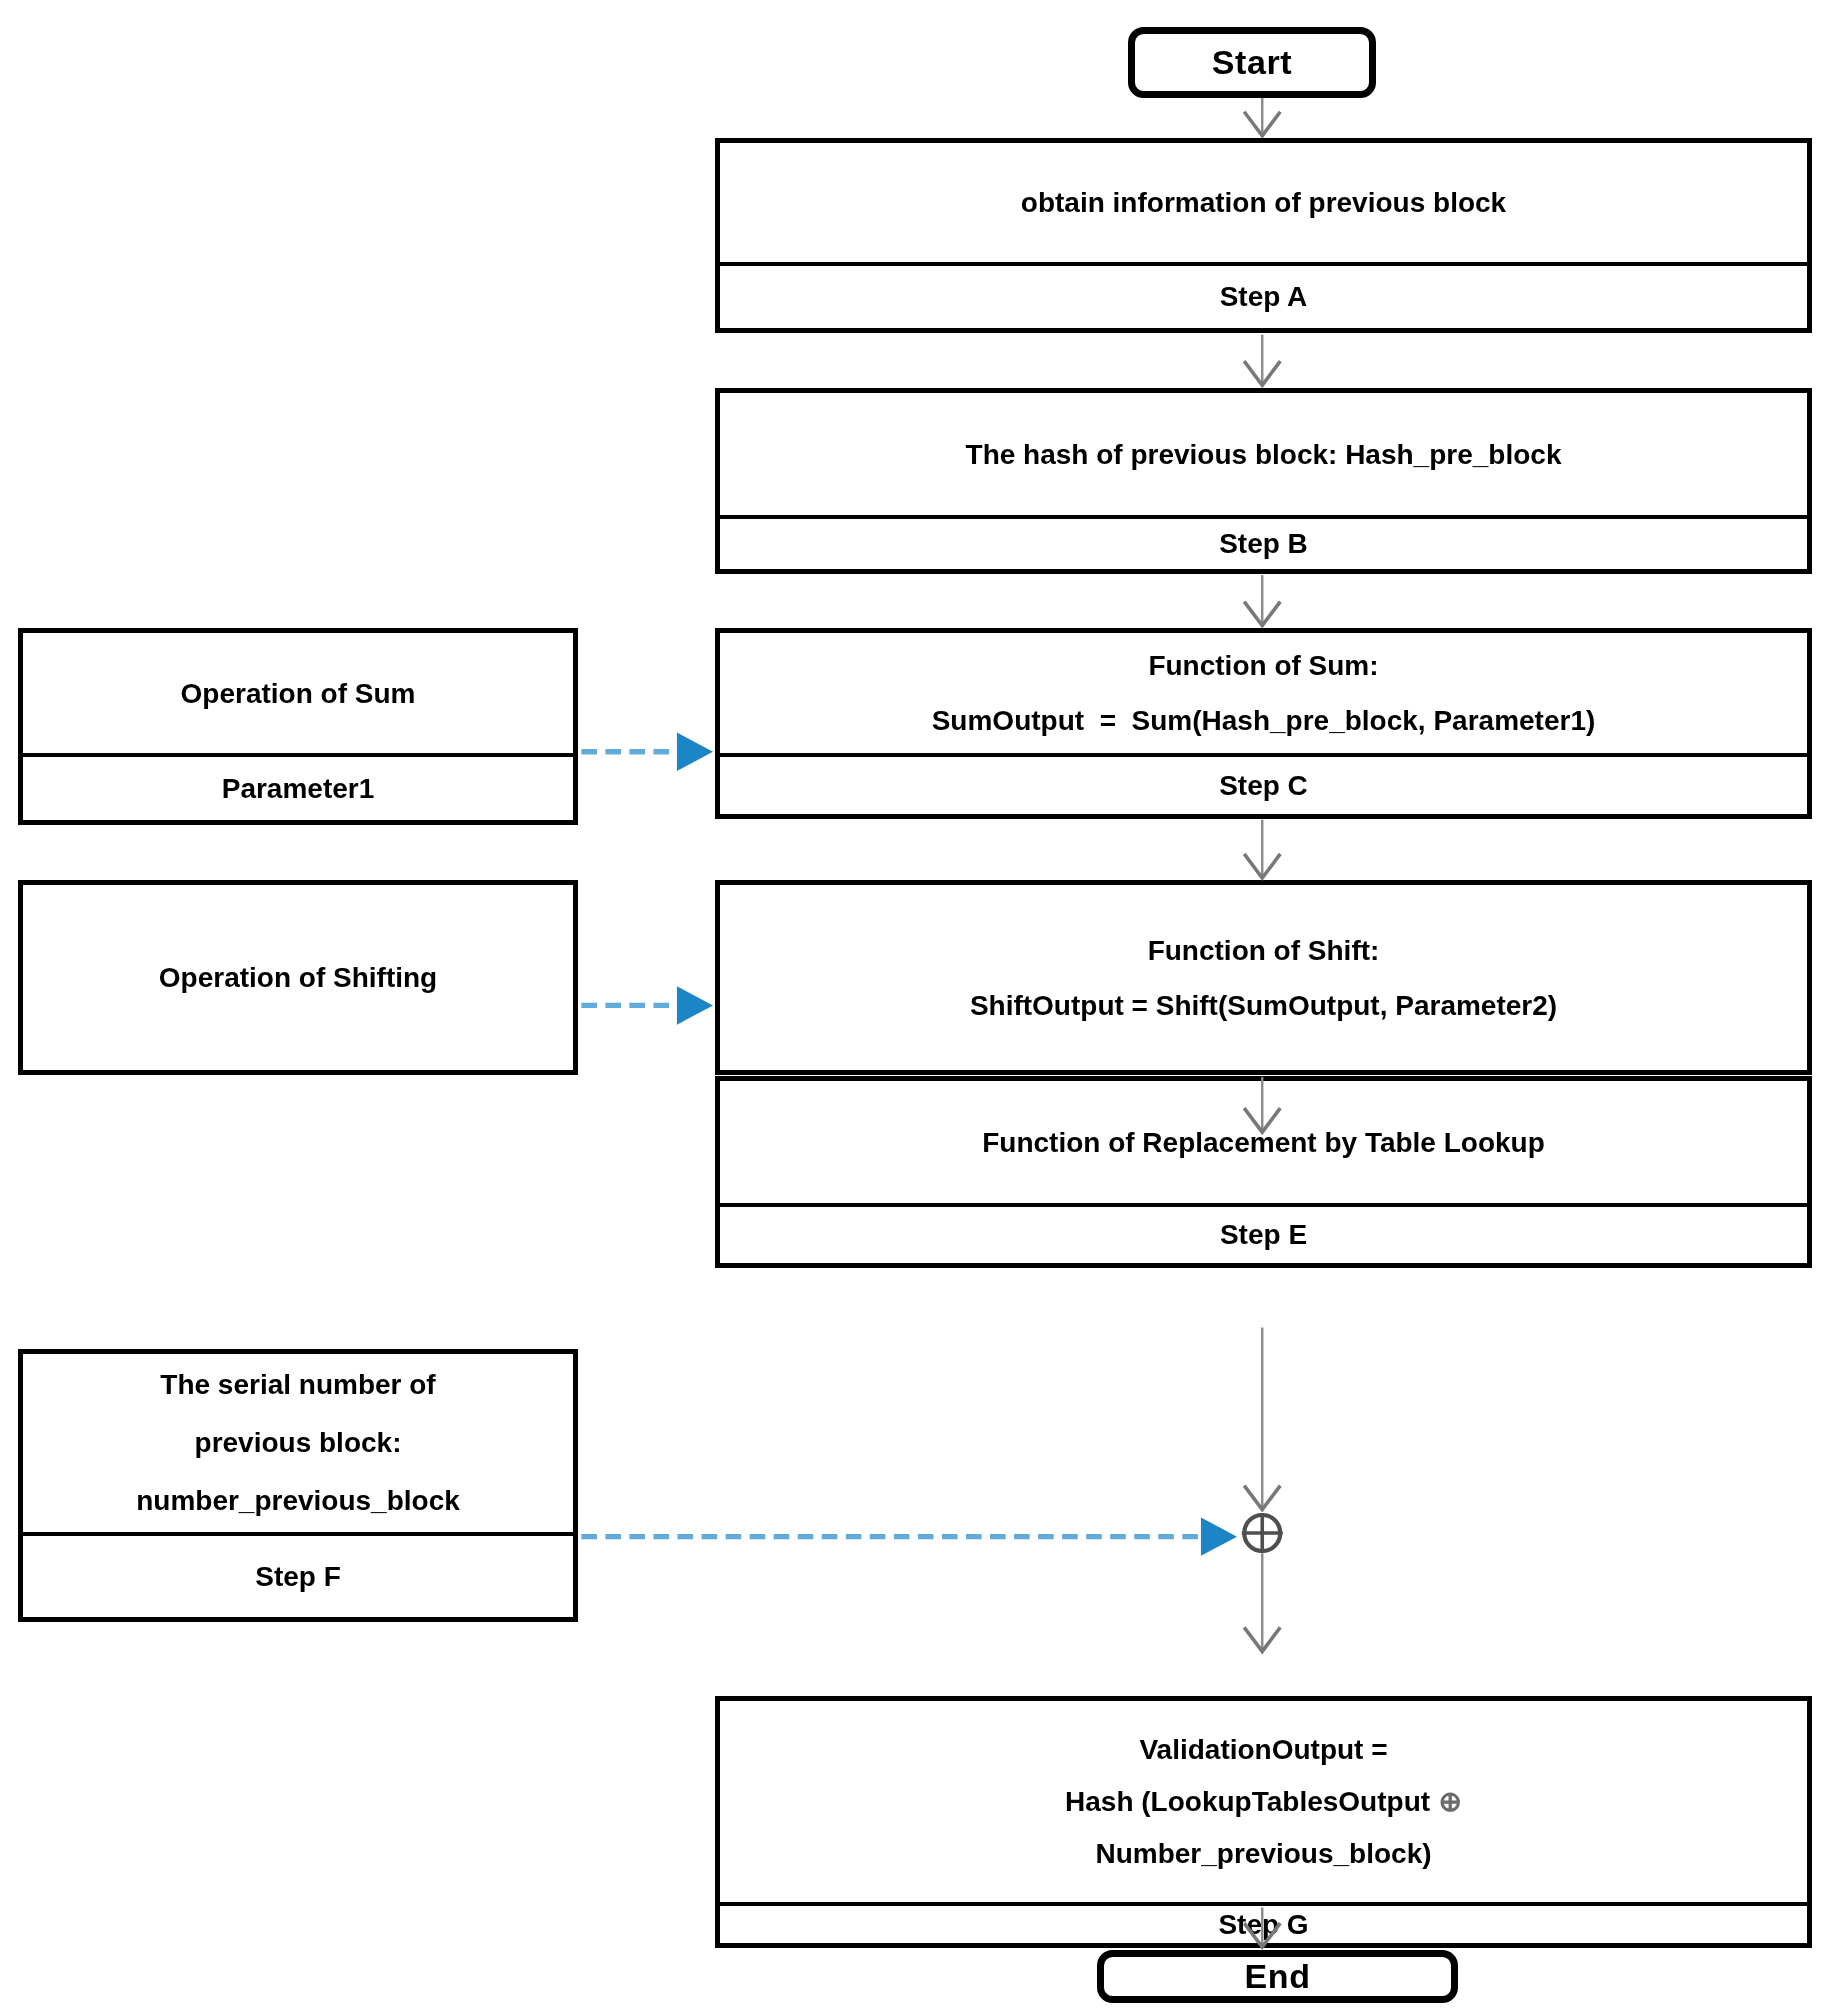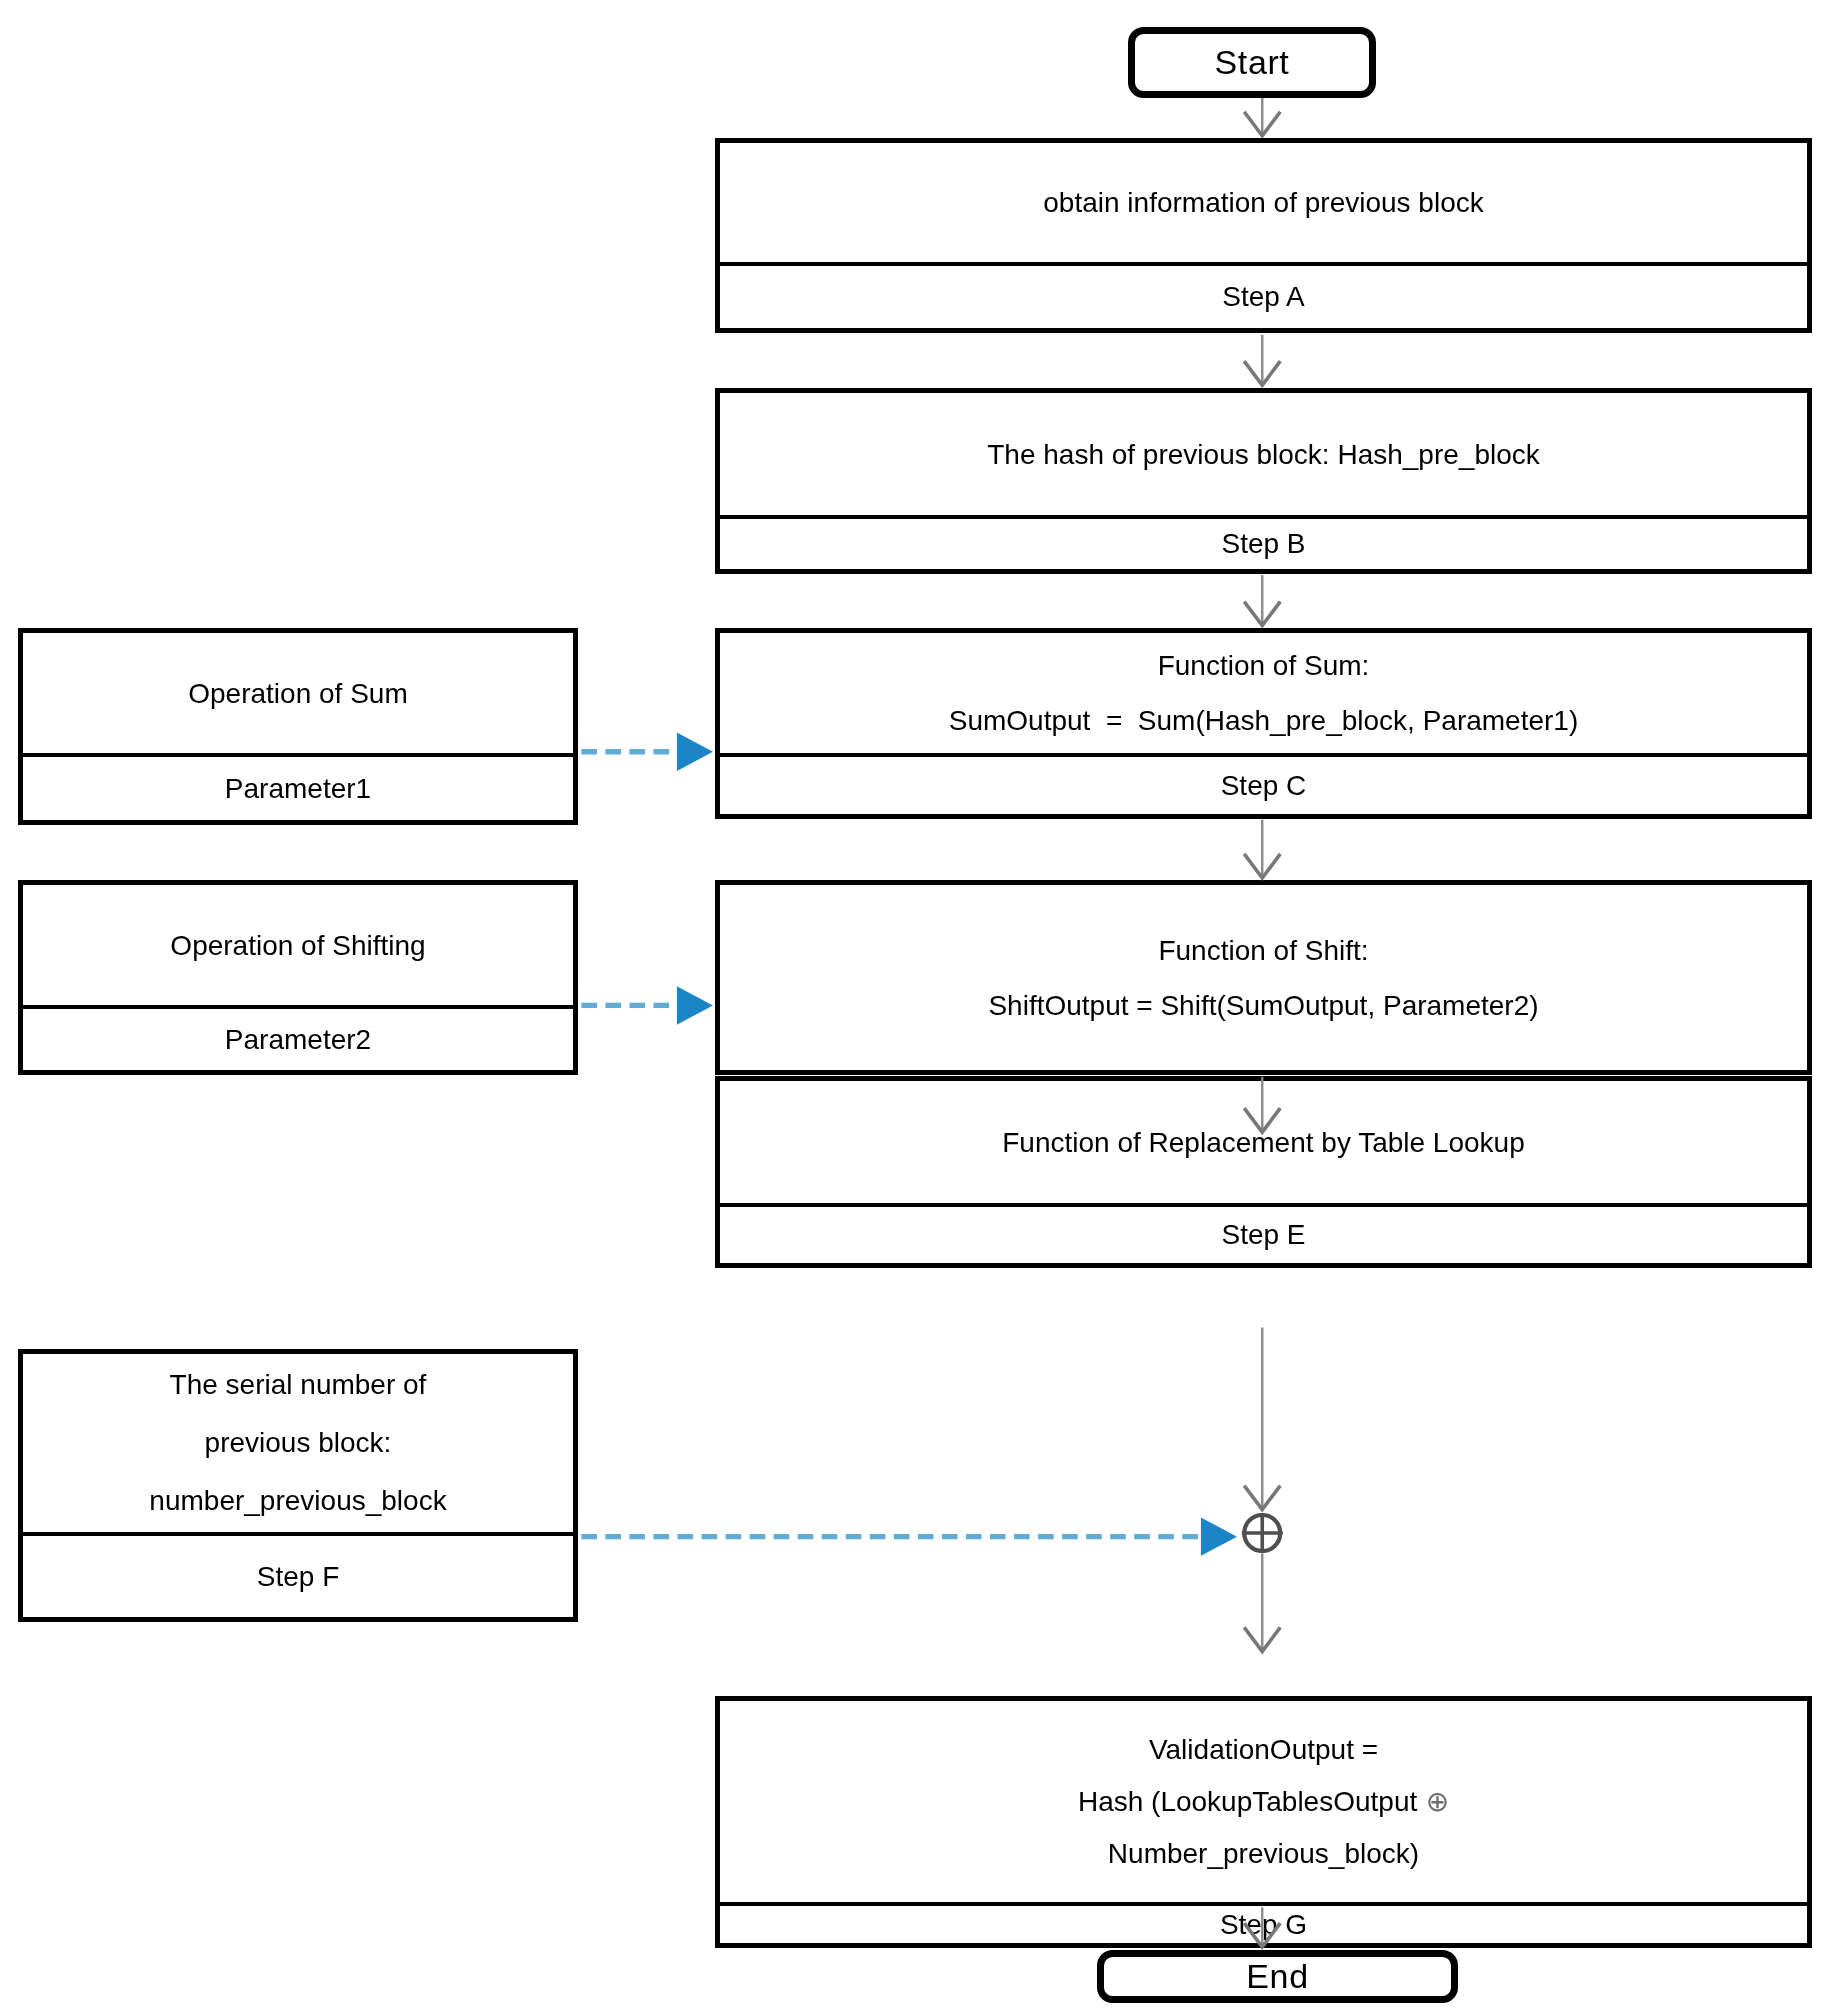--- a/index.html
+++ b/index.html
@@ -2,21 +2,21 @@
 <html style="font-size:9.6px"><head>
 <meta charset="utf-8">
 <style>
   html,body{margin:0;padding:0;background:#ffffff;}
   .canvas{
     position:relative;
     width:1822px;
     height:2015px;
     background:#ffffff;
     font-family:"Liberation Sans", sans-serif;
-    font-weight:normal;
+    font-weight:bold;
     color:#000000;
     overflow:hidden;
   }
   
   .terminal{
     position:absolute;
     border:7.8px solid #000;
     border-radius:15.6px;
     background:#fff;
     display:flex;
@@ -141,21 +141,20 @@
     <div class="body">
       <div class="line">Operation of Sum</div>
     </div>
     <div class="steplabel">Parameter1</div>
   </div>
 
   <div class="pbox sbox box-s2">
     <div class="body">
       <div class="line">Operation of Shifting</div>
     </div>
-    <div class="steplabel">Parameter2</div>
   </div>
 
   <div class="pbox sbox box-s3">
     <div class="body">
       <div class="line">The serial number of</div>
       <div class="line">previous block:</div>
       <div class="line">number_previous_block</div>
     </div>
     <div class="steplabel">Step F</div>
   </div>

